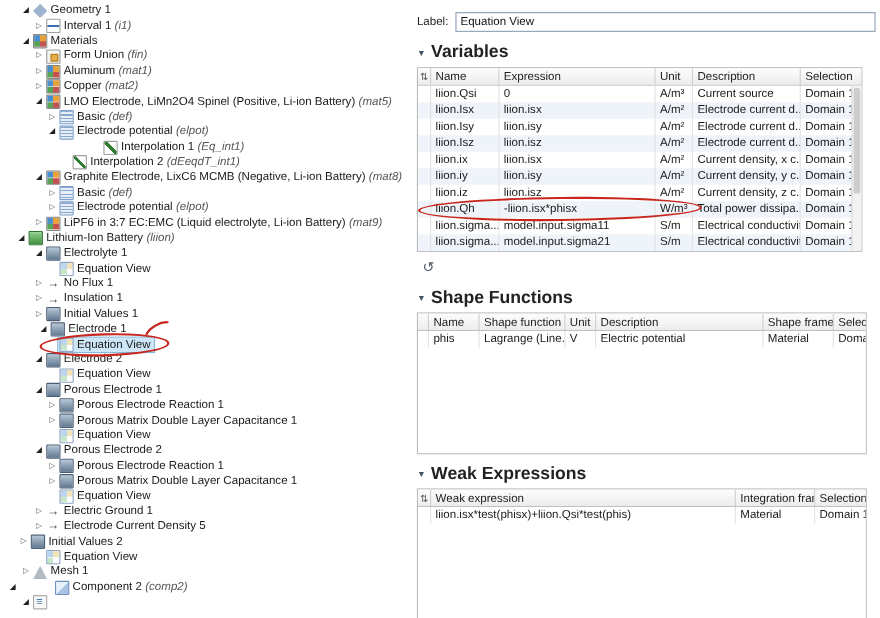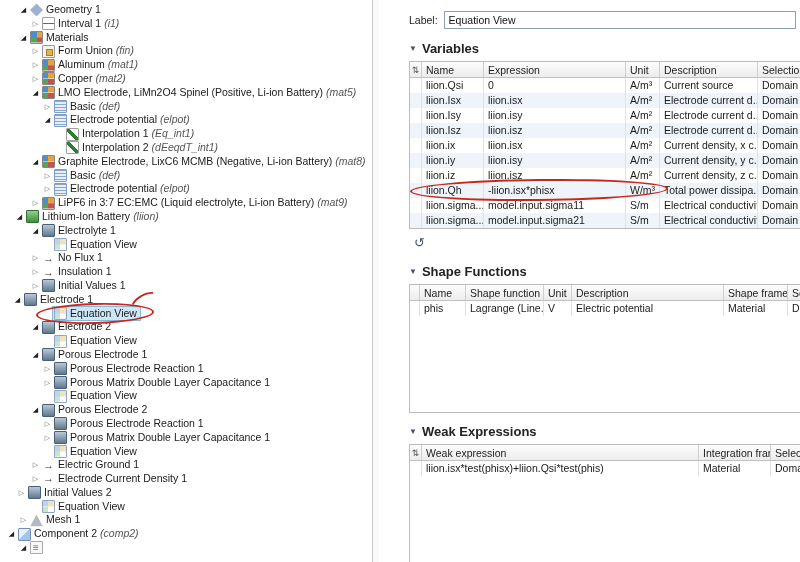--- a/index.html
+++ b/index.html
@@ -52,31 +52,31 @@
     pointer-events: none; z-index: 5; }
   .tree-red-circle::before { content: ""; position: absolute; right: -10px; top: -10px;
     width: 28px; height: 16px; border: 2px solid transparent; border-top-color: #c9271d;
     border-radius: 50% 50% 0 0; transform: rotate(-28deg); }
 
   
   .divider { position: absolute; left: 372px; top: 0; width: 7px; height: 562px;
     background: #fafafa; border-left: 1px solid #c8c8c8; cursor: col-resize; }
 
   
-  .settings-panel { position: absolute; left: 401px; top: 0; right: 0; height: 562px;
+  .settings-panel { position: absolute; left: 371px; top: 0; right: 0; height: 562px;
     background: #fff; padding: 10px 4px 0 8px; overflow: hidden; }
   .label-row { display: flex; align-items: center; gap: 6px; height: 20px; }
   .label-caption { color: #222; }
   .label-input { flex: 1; height: 18px; border: 1px solid #8ca0b8; padding: 0 4px;
     font-family: "Liberation Sans", sans-serif; font-size: 10.5px; color: #111; background: #fff; }
 
   .section-header { display: flex; align-items: center; gap: 5px; height: 18px;
     margin: 9px 0 4px 0; cursor: pointer; }
   .tri { font-size: 8px; color: #44526a; }
-  .section-title { font-size: 13px; font-weight: bold; color: #222; }
+  .section-title { font-size: 16px; font-weight: bold; color: #222; }
 
   .tbl { position: relative; border: 1px solid #bcbcbc; background: #fff; }
   .trow { display: flex; height: 15px; line-height: 15px; background: #fff; }
   .trow.thead { height: 16px; line-height: 16px; background: linear-gradient(#fdfdfd,#ececec);
     border-bottom: 1px solid #c0c0c0; color: #222; }
   .tcell { padding: 0 4px; border-right: 1px solid #e2e2e2; overflow: hidden;
     white-space: nowrap; flex: 0 0 auto; }
   .thead .tcell { border-right: 1px solid #cfcfcf; }
   .tcell.c0 { padding: 0 1px; text-align: center; color: #555; font-size: 9px; }
   .tfill { background: #fff; }
@@ -181,21 +181,21 @@
         </span>
       </div>
       <div class="tree-item" style="padding-left: 42px;">
         <span class="expander open">◢</span>
         <span class="row-body">
           <span class="icon i-basic"></span>
           <span class="tree-label">Electrode potential</span>
           <span class="tree-suffix">(elpot)</span>
         </span>
       </div>
-      <div class="tree-item" style="padding-left: 54px;">
+      <div class="tree-item" style="padding-left: 82px;">
         <span class="expander"></span>
         <span class="row-body">
           <span class="icon i-interpolation"></span>
           <span class="tree-label">Interpolation 1</span>
           <span class="tree-suffix">(Eq_int1)</span>
         </span>
       </div>
       <div class="tree-item" style="padding-left: 54px;">
         <span class="expander"></span>
         <span class="row-body">
@@ -272,21 +272,21 @@
           <span class="tree-label">Insulation 1</span>
         </span>
       </div>
       <div class="tree-item" style="padding-left: 30px;">
         <span class="expander">▷</span>
         <span class="row-body">
           <span class="icon i-domain"></span>
           <span class="tree-label">Initial Values 1</span>
         </span>
       </div>
-      <div class="tree-item" style="padding-left: 12px;">
+      <div class="tree-item" style="padding-left: 34px;">
         <span class="expander open">◢</span>
         <span class="row-body">
           <span class="icon i-domain"></span>
           <span class="tree-label">Electrode 1</span>
         </span>
       </div>
       <div class="tree-item selected" style="padding-left: 42px;">
         <span class="expander"></span>
         <span class="row-body">
           <span class="icon i-equation-view"></span>
@@ -368,21 +368,21 @@
         <span class="expander">▷</span>
         <span class="row-body">
           <span class="icon i-boundary">→</span>
           <span class="tree-label">Electric Ground 1</span>
         </span>
       </div>
       <div class="tree-item" style="padding-left: 30px;">
         <span class="expander">▷</span>
         <span class="row-body">
           <span class="icon i-boundary">→</span>
-          <span class="tree-label">Electrode Current Density 1</span>
+          <span class="tree-label">Electrode Current Density 5</span>
         </span>
       </div>
       <div class="tree-item" style="padding-left: 16px;">
         <span class="expander">▷</span>
         <span class="row-body">
           <span class="icon i-domain"></span>
           <span class="tree-label">Initial Values 2</span>
         </span>
       </div>
       <div class="tree-item" style="padding-left: 30px;">
@@ -392,21 +392,21 @@
           <span class="tree-label">Equation View</span>
         </span>
       </div>
       <div class="tree-item" style="padding-left: 18px;">
         <span class="expander">▷</span>
         <span class="row-body">
           <span class="icon i-mesh"></span>
           <span class="tree-label">Mesh 1</span>
         </span>
       </div>
-      <div class="tree-item" style="padding-left: 6px;">
+      <div class="tree-item" style="padding-left: 6px; gap: 32px;">
         <span class="expander open">◢</span>
         <span class="row-body">
           <span class="icon i-component"></span>
           <span class="tree-label">Component 2</span>
           <span class="tree-suffix">(comp2)</span>
         </span>
       </div>
       <div class="tree-item" style="padding-left: 18px;">
         <span class="expander open">◢</span>
         <span class="row-body">

